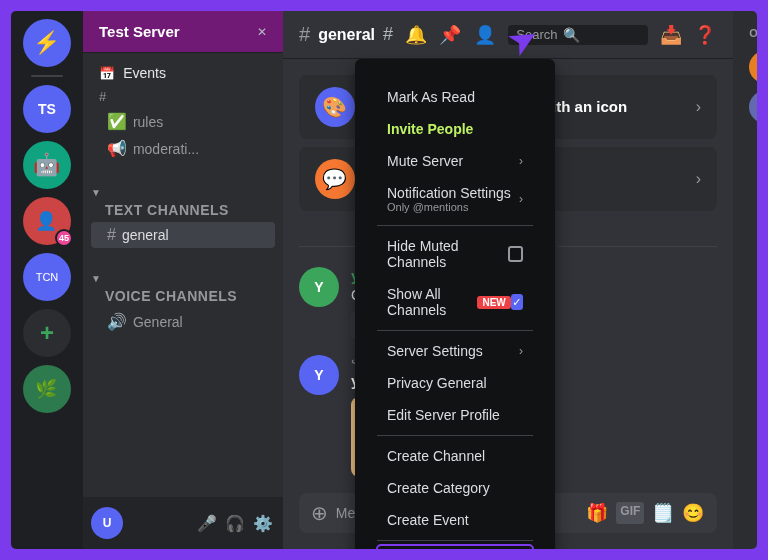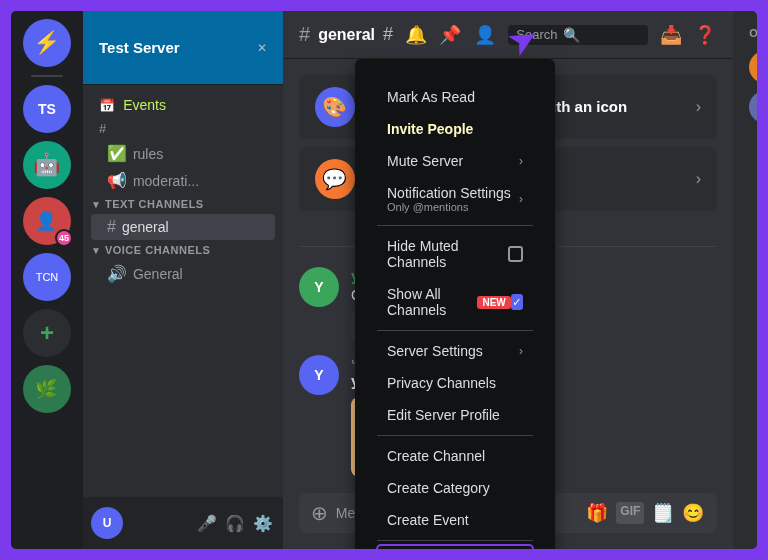--- a/index.html
+++ b/index.html
@@ -59,49 +59,50 @@
     }
     
     .channel-sidebar {
       width: 200px;
       background: #2b2d31;
       display: flex;
       flex-direction: column;
       flex-shrink: 0;
     }
     .server-header {
-      padding: 28px 16px;
+      padding: 12px 16px;
       display: flex;
       align-items: center;
       justify-content: space-between;
       border-bottom: 1px solid #1e1f22;
       cursor: pointer;
-      background: #0369a1;
+      background: #701a75;
     }
     .server-name {
       font-size: 15px;
       font-weight: 600;
       color: white;
     }
     .server-header-arrow { color: #b5bac1; font-size: 12px; }
     .channel-list { flex: 1; overflow-y: auto; padding: 8px 0; }
     .channel-category {
       padding: 4px 8px;
       display: flex;
       align-items: center;
       gap: 4px;
       cursor: pointer;
     }
     .category-arrow { color: #96989d; font-size: 10px; }
     .category-name {
-      font-size: 11px;
+      font-size: 14px;
       font-weight: 700;
       color: #96989d;
       text-transform: uppercase;
       letter-spacing: 0.5px;
+      margin-top: 36px;
     }
     .channel-item {
       padding: 4px 8px 4px 16px;
       display: flex;
       align-items: center;
       gap: 6px;
       cursor: pointer;
       border-radius: 4px;
       margin: 0 8px;
     }
@@ -112,21 +113,21 @@
     .channel-events {
       padding: 4px 8px 4px 8px;
       display: flex;
       align-items: center;
       gap: 8px;
       cursor: pointer;
       border-radius: 4px;
       margin: 0 8px;
     }
     .channel-events .icon { color: #96989d; font-size: 13px; }
-    .channel-events .label { font-size: 14px; color: #bef264; }
+    .channel-events .label { font-size: 14px; color: #e5e5e5; }
     .user-panel {
       height: 52px;
       background: #232428;
       display: flex;
       align-items: center;
       padding: 0 8px;
       gap: 8px;
     }
     .user-avatar-small {
       width: 32px;
@@ -361,21 +362,21 @@
     .dropdown-item {
       padding: 8px 10px;
       border-radius: 4px;
       font-size: 14px;
       color: #dbdee1;
       cursor: pointer;
       display: flex;
       align-items: center;
       justify-content: space-between;
     }
-    .dropdown-item.active-blue { color: #fef9c3; font-weight: 600; }
+    .dropdown-item.active-blue { color: #bef264; font-weight: 600; }
     .dropdown-item.highlighted {
       outline: 2px solid #7c3aed;
       outline-offset: -1px;
       border-radius: 4px;
       justify-content: center;
     }
     .dropdown-separator {
       height: 1px;
       background: #3f4147;
       margin: 4px 0;
@@ -612,21 +613,21 @@
           <span class="new-badge">NEW</span>
         </div>
         <div class="checkbox-blue">✓</div>
       </div>
       <div class="dropdown-separator"></div>
       <div class="dropdown-item">
         <span>Server Settings</span>
         <span class="arrow">›</span>
       </div>
       <div class="dropdown-item">
-        <span>Privacy Channels</span>
+        <span>Privacy General</span>
       </div>
       <div class="dropdown-item">
         <span>Edit Server Profile</span>
       </div>
       <div class="dropdown-separator"></div>
       <div class="dropdown-item">
         <span>Create Channel</span>
       </div>
       <div class="dropdown-item">
         <span>Create Category</span>

